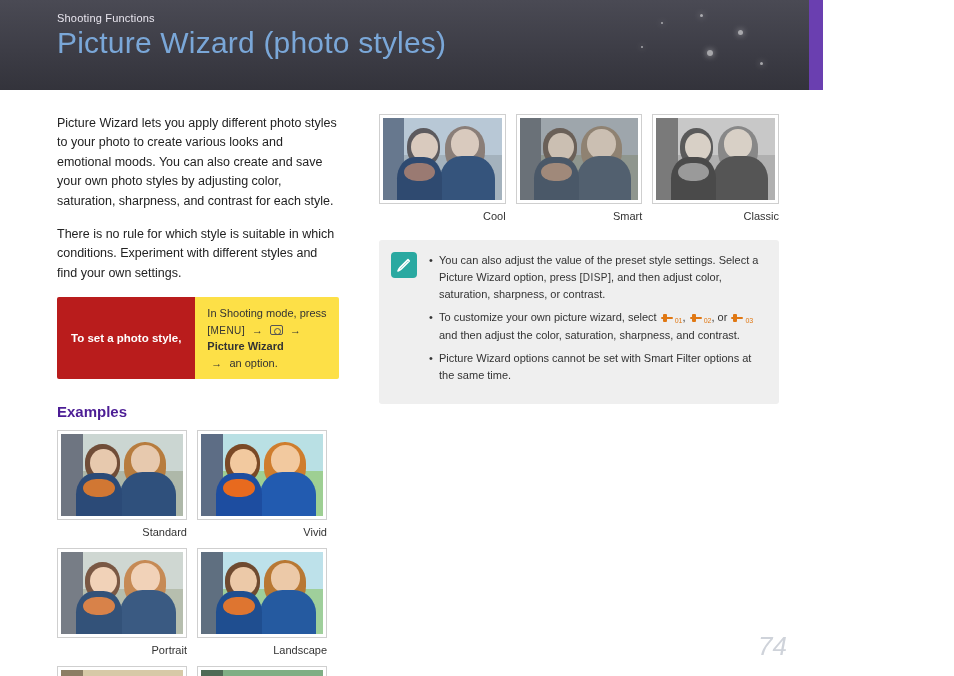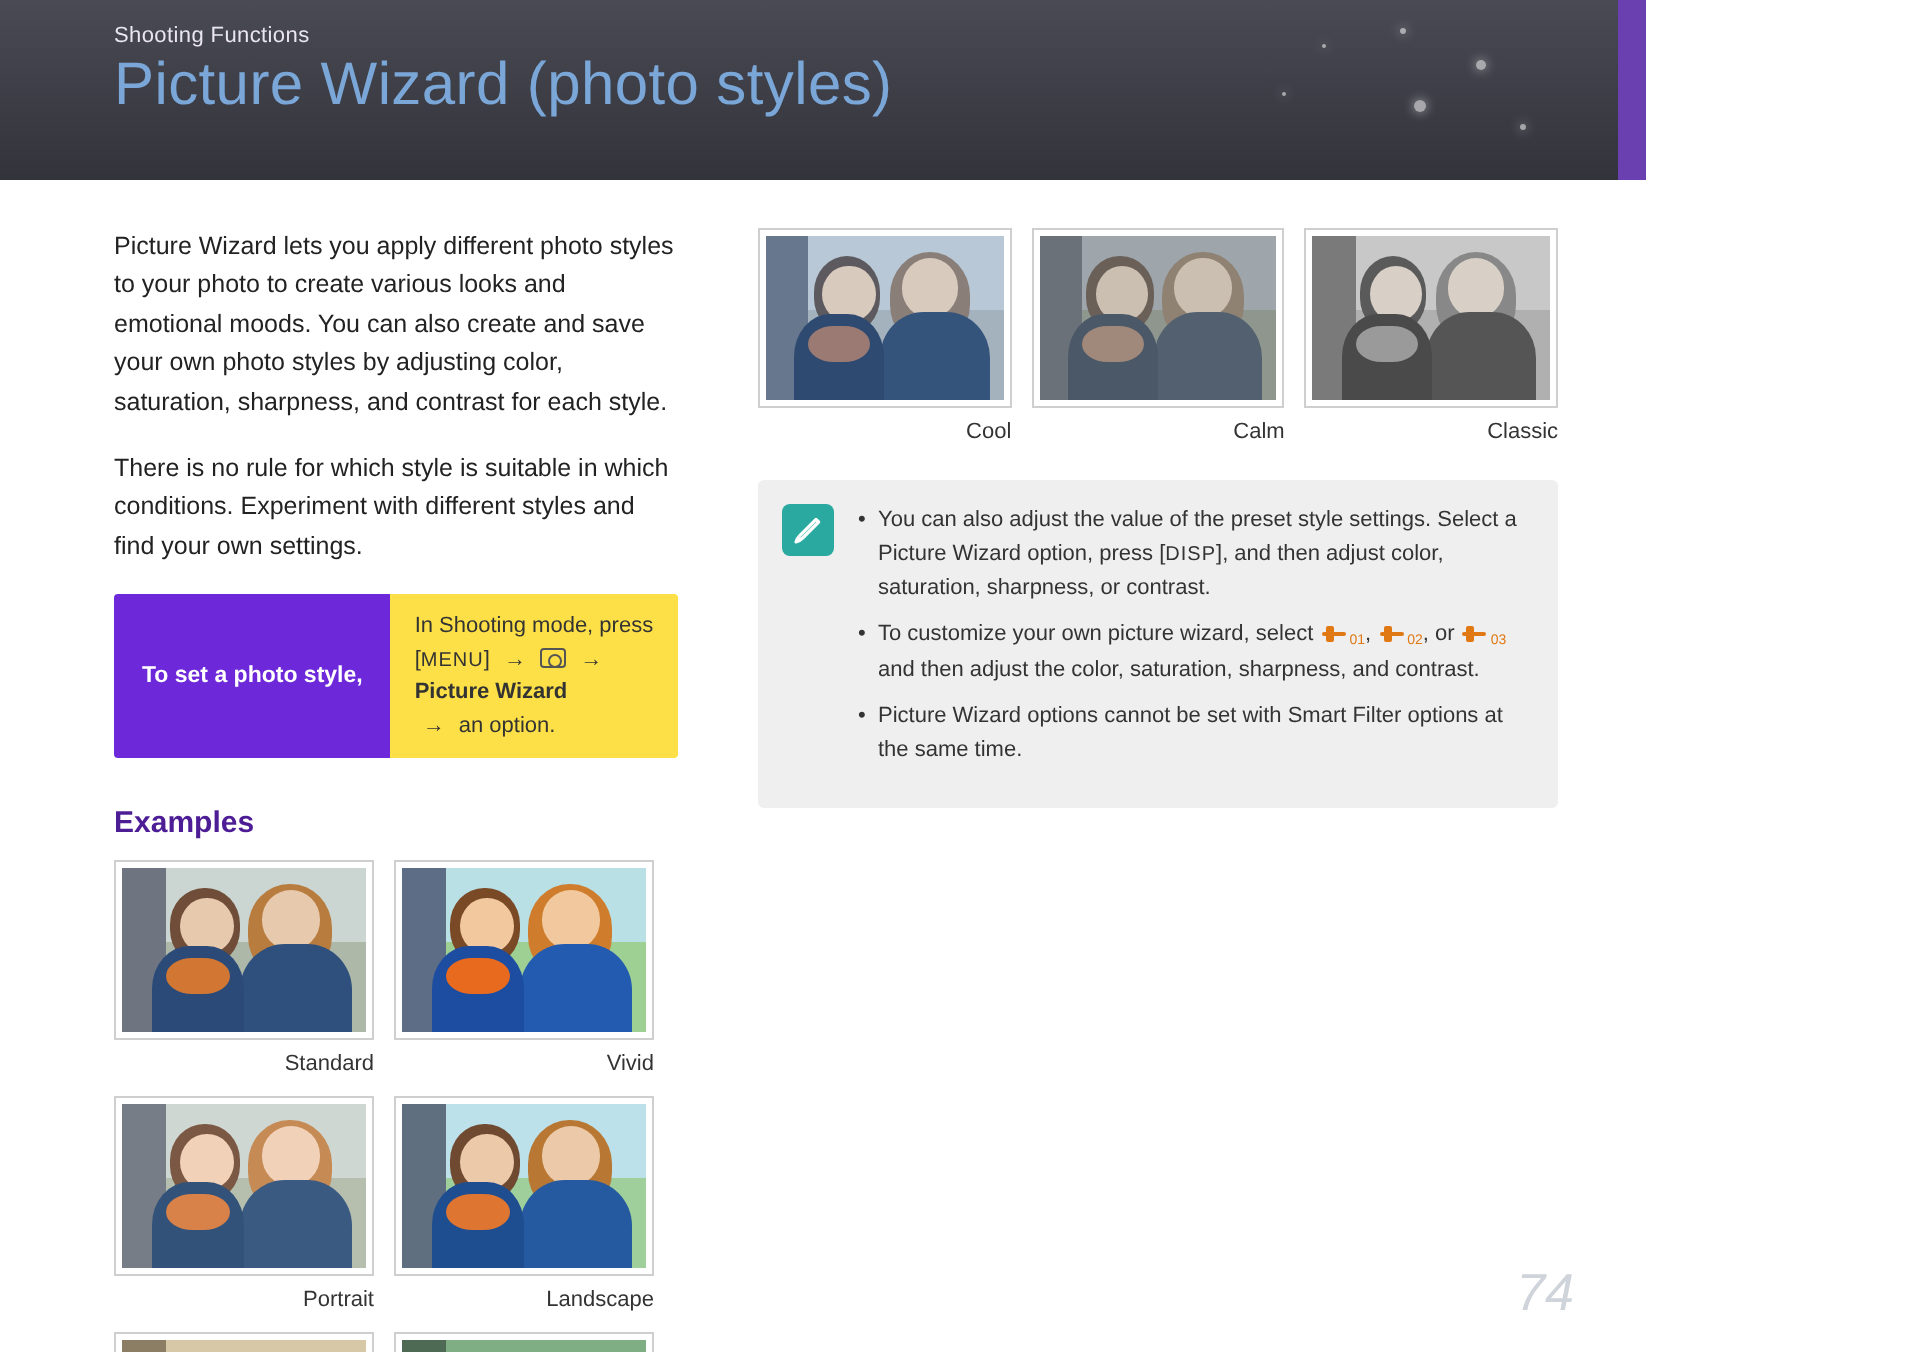--- a/index.html
+++ b/index.html
@@ -25,21 +25,21 @@
   .s6{top:46px; right:180px; width:2px;height:2px}
 
   .content { display:flex; padding: 24px 44px 0 57px; gap: 40px; }
   .col { flex:1 1 0; }
   .col-left { max-width: 415px; }
   .col-right{ max-width: 400px; }
 
   .para { font-size: 12.5px; line-height: 1.55; color:#222; margin-bottom:14px; }
 
   .set-row { display:flex; align-items:stretch; margin-top:6px; margin-bottom:24px;}
-  .set-btn { background:#6d28d9; color:#fff; font-weight:600; font-size:11.5px; padding:14px 14px; border-radius:2px 0 0 2px; display:flex; align-items:center; white-space:nowrap;}
+  .set-btn { background:#b91c1c; color:#fff; font-weight:600; font-size:11.5px; padding:14px 14px; border-radius:2px 0 0 2px; display:flex; align-items:center; white-space:nowrap;}
   .set-desc { background:#fde047; border-radius:0 2px 2px 0; padding:8px 12px; font-size:11px; line-height:1.5; flex:1; color:#333;}
   .arrow { margin:0 4px; }
   .btnframe { font-family: "Segoe UI", Arial, sans-serif; font-size:10px; letter-spacing:.5px; }
   .cam-ic { display:inline-block; width:13px; height:10px; border:1px solid #555; border-radius:2px; position:relative; vertical-align:-1px;}
   .cam-ic::before{content:"";position:absolute;top:2px;left:3px;width:5px;height:5px;border:1px solid #555;border-radius:50%;}
 
   h3.ex { font-size:15px; font-weight:700; color:#4c1d95; margin-bottom:10px;}
   .grid { display:flex; flex-wrap:wrap; gap:10px 10px; }
   .thumb { width:130px; }
   .thumb .frame { border:1px solid #cfcfcf; padding:3px; background:#fff; }
@@ -273,21 +273,21 @@
           <div class="hair2"></div>
                   <div class="hair1"></div>
           <div class="h1 head"></div>
                   <div class="h2 head"></div>
           <div class="body2"></div>
                   <div class="body1"></div>
           <div class="scarf"></div>
         </div>
       </div>
     </div>
-    <div class="cap">Calm</div>
+    <div class="cap">Smart</div>
   </div>
 
   <div class="thumb">
     <div class="frame">
       <div class="img p-classic">
         <div class="scene">
           <div class="bg"></div>
                   <div class="wall"></div>
           <div class="hair2"></div>
                   <div class="hair1"></div>

